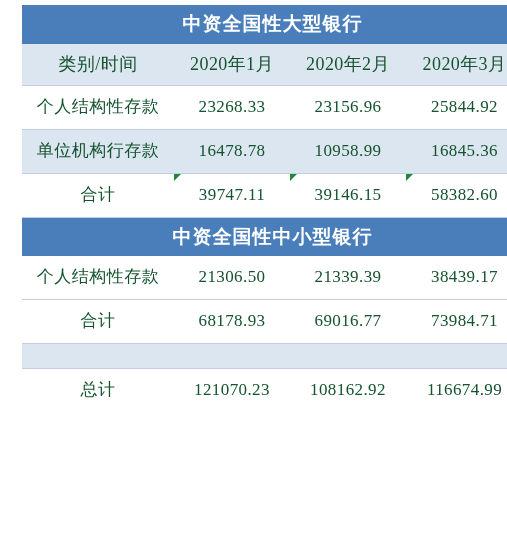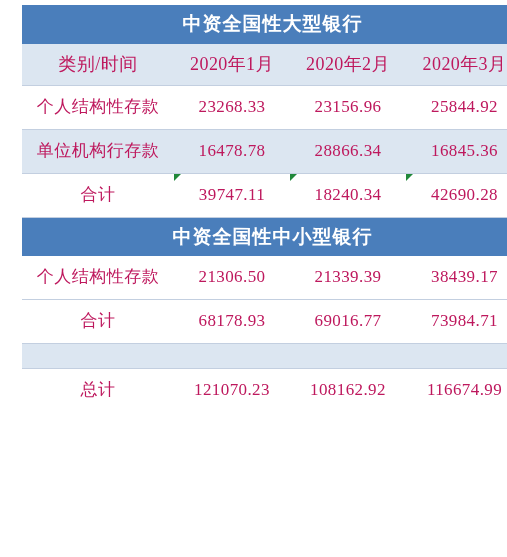--- a/index.html
+++ b/index.html
@@ -62,21 +62,21 @@
     table-layout: fixed;
     width: 507px;
     margin: 0;
   }
   table.tbl td {
     padding: 0;
     border: none;
     vertical-align: middle;
     text-align: center;
     font-size: 17px;
-    color: #be185d;
+    color: #14532d;
     line-height: 1.1;
     position: relative;
   }
 
   
   col.c-gut  { width: 6px;   }
   col.c-lbl  { width: 152px; }
   col.c-m1   { width: 116px; }
   col.c-m2   { width: 116px; }
   col.c-m3   { width: 117px; }
@@ -186,38 +186,38 @@
         <td class="lbl ruled">个人结构性存款</td>
         <td class="num ruled sep-l">23268.33</td>
         <td class="num ruled sep-l">23156.96</td>
         <td class="num ruled sep-l">25844.92</td>
       </tr>
 
       <tr class="data r-blue rule-below">
         <td class="gutter"></td>
         <td class="lbl ruled">单位机构行存款</td>
         <td class="num ruled">16478.78</td>
-        <td class="num ruled">28866.34</td>
+        <td class="num ruled">10958.99</td>
         <td class="num ruled">16845.36</td>
       </tr>
 
       <tr class="data r-white rule-below">
         <td class="gutter"></td>
         <td class="lbl ruled">合计</td>
         <td class="num ruled sep-l">
           <span class="corner-flag"></span>
           <span>39747.11</span>
         </td>
         <td class="num ruled sep-l">
           <span class="corner-flag"></span>
-          <span>18240.34</span>
+          <span>39146.15</span>
         </td>
         <td class="num ruled sep-l">
           <span class="corner-flag"></span>
-          <span>42690.28</span>
+          <span>58382.60</span>
         </td>
       </tr>
 
       <tr class="band">
         <td class="gutter"></td>
         <td class="band-cell" colspan="4">中资全国性中小型银行</td>
       </tr>
 
       <tr class="data r-white rule-below">
         <td class="gutter"></td>

